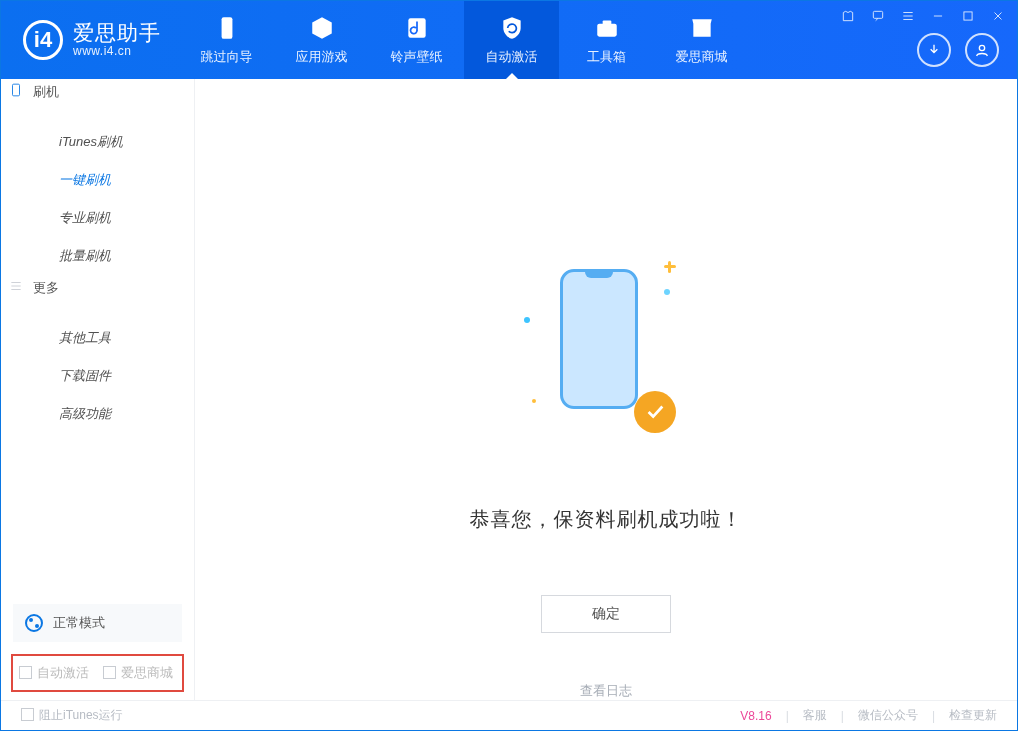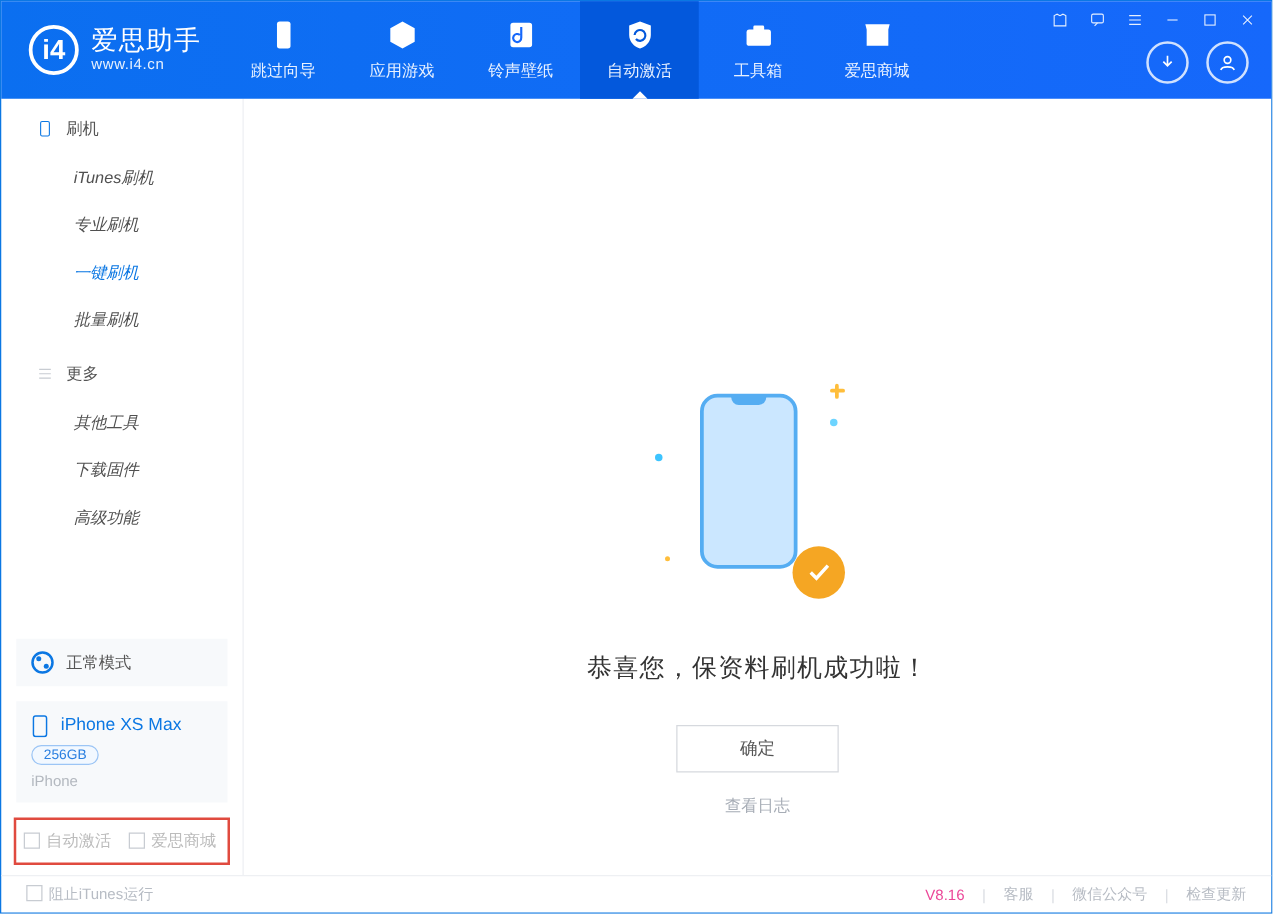--- a/index.html
+++ b/index.html
@@ -20,39 +20,39 @@
   .win-ctrls { position: absolute; top: 6px; right: 10px; display: flex; gap: 12px; }
   .win-ctrls span { width: 18px; height: 18px; display: flex; align-items: center; justify-content: center; cursor: pointer; opacity: .9; }
   .win-ctrls svg { width: 14px; height: 14px; stroke: #fff; fill: none; stroke-width: 1.5; }
   .hdr-right { position: absolute; right: 18px; bottom: 12px; display: flex; gap: 14px; }
   .hdr-right span { width: 34px; height: 34px; border: 2px solid rgba(255,255,255,.8); border-radius: 50%; display: flex; align-items: center; justify-content: center; cursor: pointer; }
   .hdr-right svg { width: 16px; height: 16px; stroke: #fff; fill: none; stroke-width: 2; }
   
   .body { flex: 1; display: flex; min-height: 0; }
   
   .sidebar { width: 194px; border-right: 1px solid #eef0f3; display: flex; flex-direction: column; font-size: 13px; color: #707070; }
-  .sb-sec-title { display: flex; align-items: center; gap: 10px; height: 40px; padding-left: 28px; color: #555; margin-top: 4px; }
+  .sb-sec-title { display: flex; align-items: flex-start; gap: 10px; height: 40px; padding-left: 8px; color: #555; margin-top: 4px; }
   .sb-sec-title svg { width: 14px; height: 14px; }
   .sb-item { height: 38px; line-height: 38px; padding-left: 58px; cursor: pointer; color: #505050; font-style: italic; }
   .sb-item.active { color: #0b77e3; }
   .sb-spacer { flex: 1; }
   .card { background: #f7f9fb; margin: 6px 12px; padding: 10px 12px; font-size: 13px; color: #555; }
   .card.mode { display: flex; align-items: center; gap: 10px; }
   .card.mode .ico { width: 18px; height: 18px; border-radius: 50%; border: 2px solid #0b77e3; position: relative; }
   .card.mode .ico::before, .card.mode .ico::after { content:""; position:absolute; background:#0b77e3; border-radius:2px; }
   .card.mode .ico::before { width:4px;height:4px; border-radius:50%; top:2px; left:2px; }
   .card.mode .ico::after  { width:4px;height:4px; border-radius:50%; bottom:2px; right:2px; }
   .card.device .dev-icon { display:inline-flex; vertical-align:middle; margin-right:6px; }
   .card.device .name { color: #0b77e3; font-weight: 500; font-size: 14px; }
   .pill { display: inline-block; margin-top: 6px; padding: 1px 9px; border: 1px solid #9cc5f5; border-radius: 10px; color: #2a7fe0; font-size: 11px; background:#f2f8ff; }
   .subtxt { margin-top: 6px; color: #b3b8bf; font-size: 12px; }
   .chk-row { margin: 6px 10px 8px; padding: 8px 6px; border: 2px solid #e04a3f; display: flex; gap: 14px; font-size: 13px; color: #bcbcbc; }
   .cb { width: 13px; height: 13px; border: 1px solid #c8ccd2; display: inline-block; margin-right: 5px; vertical-align: -2px; }
   
-  .main { flex: 1; position: relative; display:flex; flex-direction:column; align-items:center; justify-content:center; }
+  .main { flex: 1; position: relative; display:flex; flex-direction:column; align-items:center; justify-content:space-between; }
   .phone-illus { margin-top: 190px; position: relative; width: 120px; height: 160px; }
   .phone-illus .phone { position:absolute; left:14px; top:0; width:78px; height:140px; border:3px solid #55adf2; border-radius:14px; background:#cbe7ff; }
   .phone-illus .notch { position:absolute; top:-2px; left:50%; transform:translateX(-50%); width:28px; height:8px; background:#55adf2; border-radius:0 0 6px 6px; }
   .phone-illus .badge { position:absolute; right:-10px; bottom:-4px; width:42px; height:42px; border-radius:50%; background:#f5a623; display:flex; align-items:center; justify-content:center; }
   .phone-illus .badge svg { width:22px; height:22px; stroke:#fff; stroke-width:3; fill:none; }
   .sparkle { position:absolute; width:8px; height:8px; }
   .sparkle.s1 { top:-8px; left:118px; }
   .sparkle.s1::before,.sparkle.s1::after{content:"";position:absolute;background:#ffbe3b;border-radius:2px;} .sparkle.s1::before{width:12px;height:3px;top:4px;left:0;} .sparkle.s1::after{width:3px;height:12px;top:0;left:4px;}
   .dot { position:absolute; border-radius:50%; }
   .dot.d1 { width:6px;height:6px; background:#3dc4ff; top:48px; left:-22px;}
@@ -174,51 +174,41 @@
   <div class="body">
 
     <div class="sidebar">
       <div class="sb-sec-title">
         <svg viewBox="0 0 24 24">
             <rect x="6" y="2" width="12" height="20" rx="2" fill="none" stroke="#0b77e3" stroke-width="1.5"></rect>
           </svg>
         <span>刷机</span>
       </div>
       <div class="sb-item">iTunes刷机</div>
+      <div class="sb-item active">一键刷机</div>
       <div class="sb-item">专业刷机</div>
-      <div class="sb-item active">一键刷机</div>
       <div class="sb-item">批量刷机</div>
 
       <div class="sb-sec-title">
         <svg viewBox="0 0 24 24">
             <path d="M4 6h16M4 12h16M4 18h16" stroke="#c8ccd2" stroke-width="1.5"></path>
           </svg>
         <span>更多</span>
       </div>
       <div class="sb-item">其他工具</div>
       <div class="sb-item">下载固件</div>
       <div class="sb-item">高级功能</div>
 
       <div class="sb-spacer"></div>
 
       <div class="card mode">
         <span class="ico"></span>
         <span>正常模式</span>
       </div>
 
-      <div class="card device">
-        <span class="dev-icon">
-          <svg width="14" height="18" viewBox="0 0 24 30">
-              <rect x="3" y="1" width="18" height="28" rx="3" fill="none" stroke="#0b77e3" stroke-width="2"></rect>
-            </svg>
-        </span>
-        <span class="name">iPhone XS Max</span><br>
-        <span class="pill">256GB</span>
-        <div class="subtxt">iPhone</div>
-      </div>
 
       <div class="chk-row">
         <label><span class="cb"></span><span>自动激活</span></label>
         <label><span class="cb"></span><span>爱思商城</span></label>
       </div>
     </div>
 
     <div class="main">
       <div class="phone-illus">
         <div class="phone">

